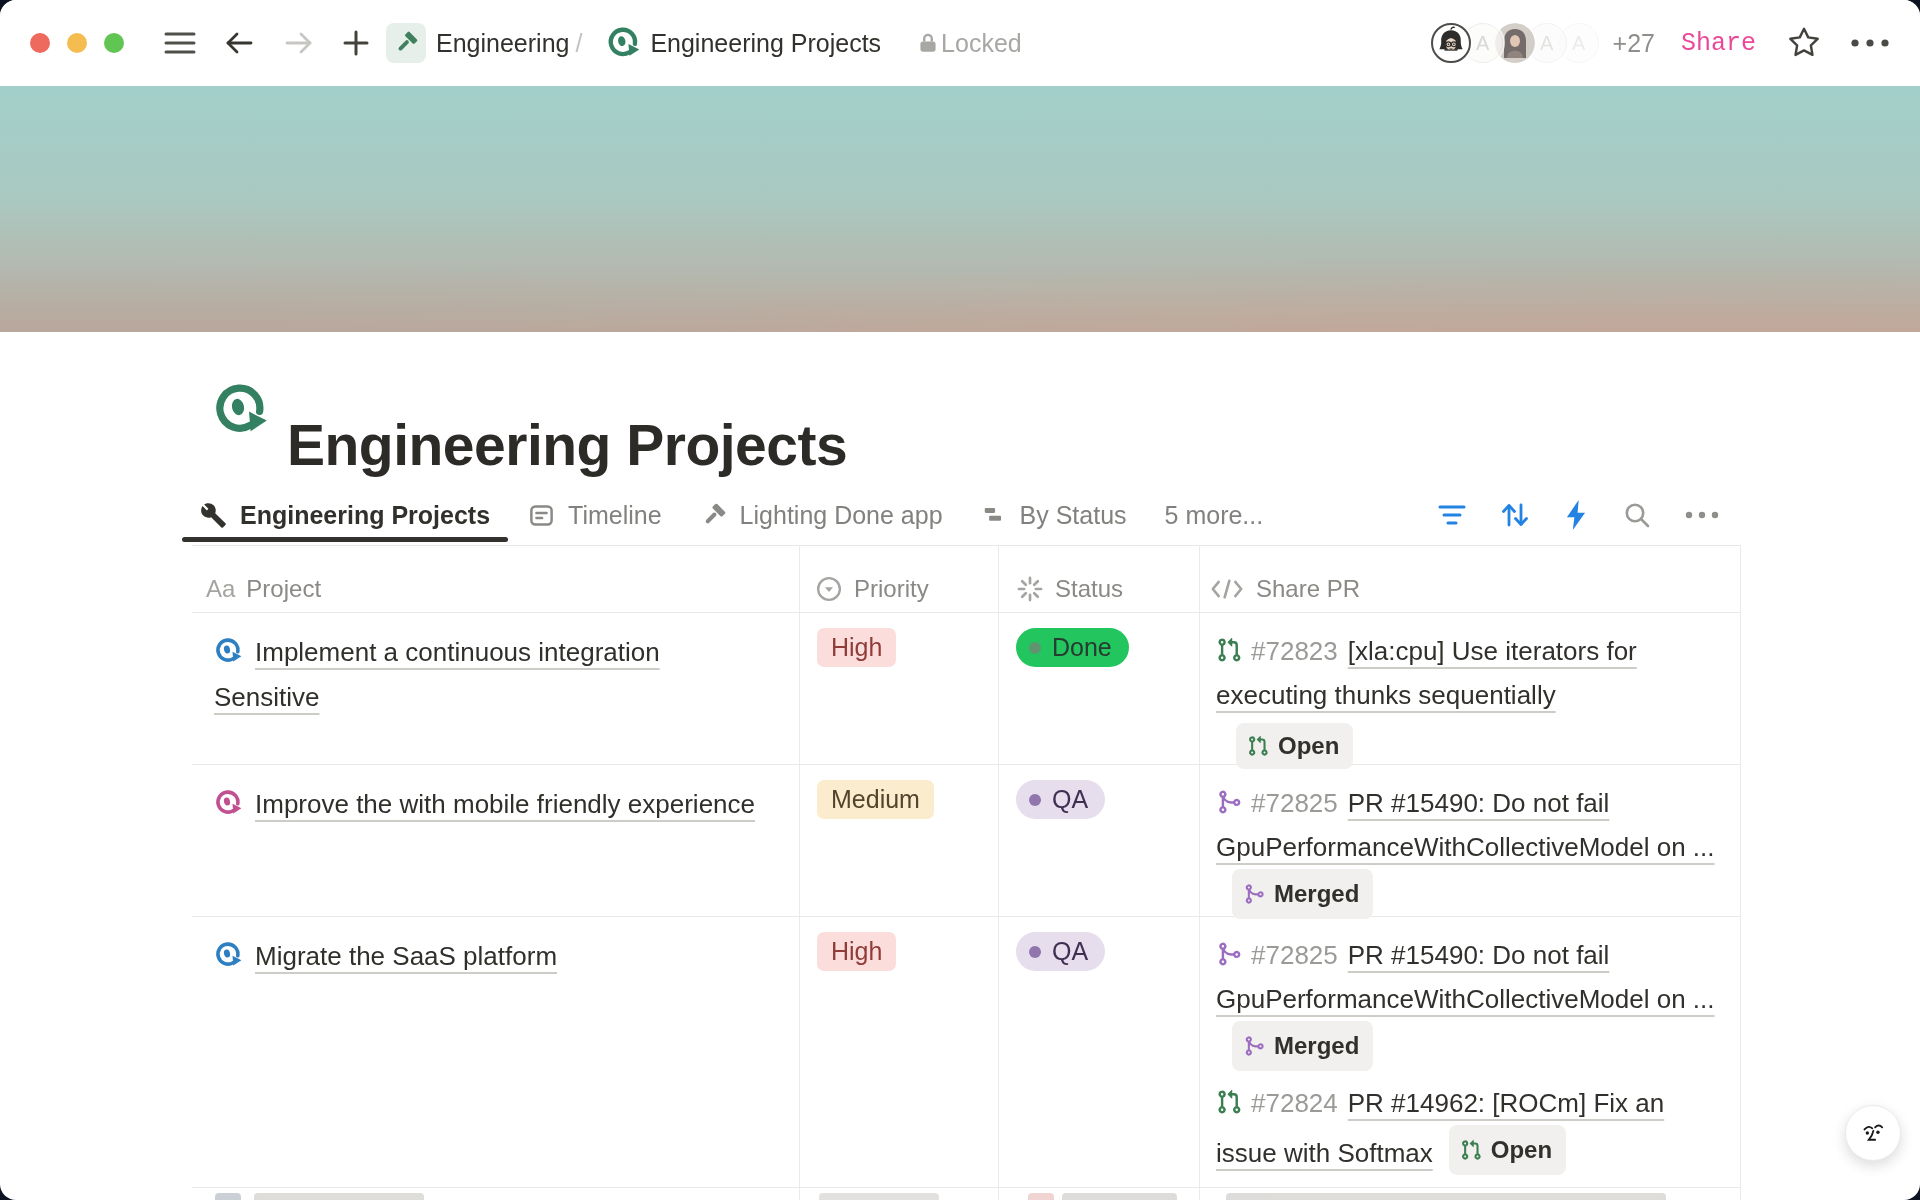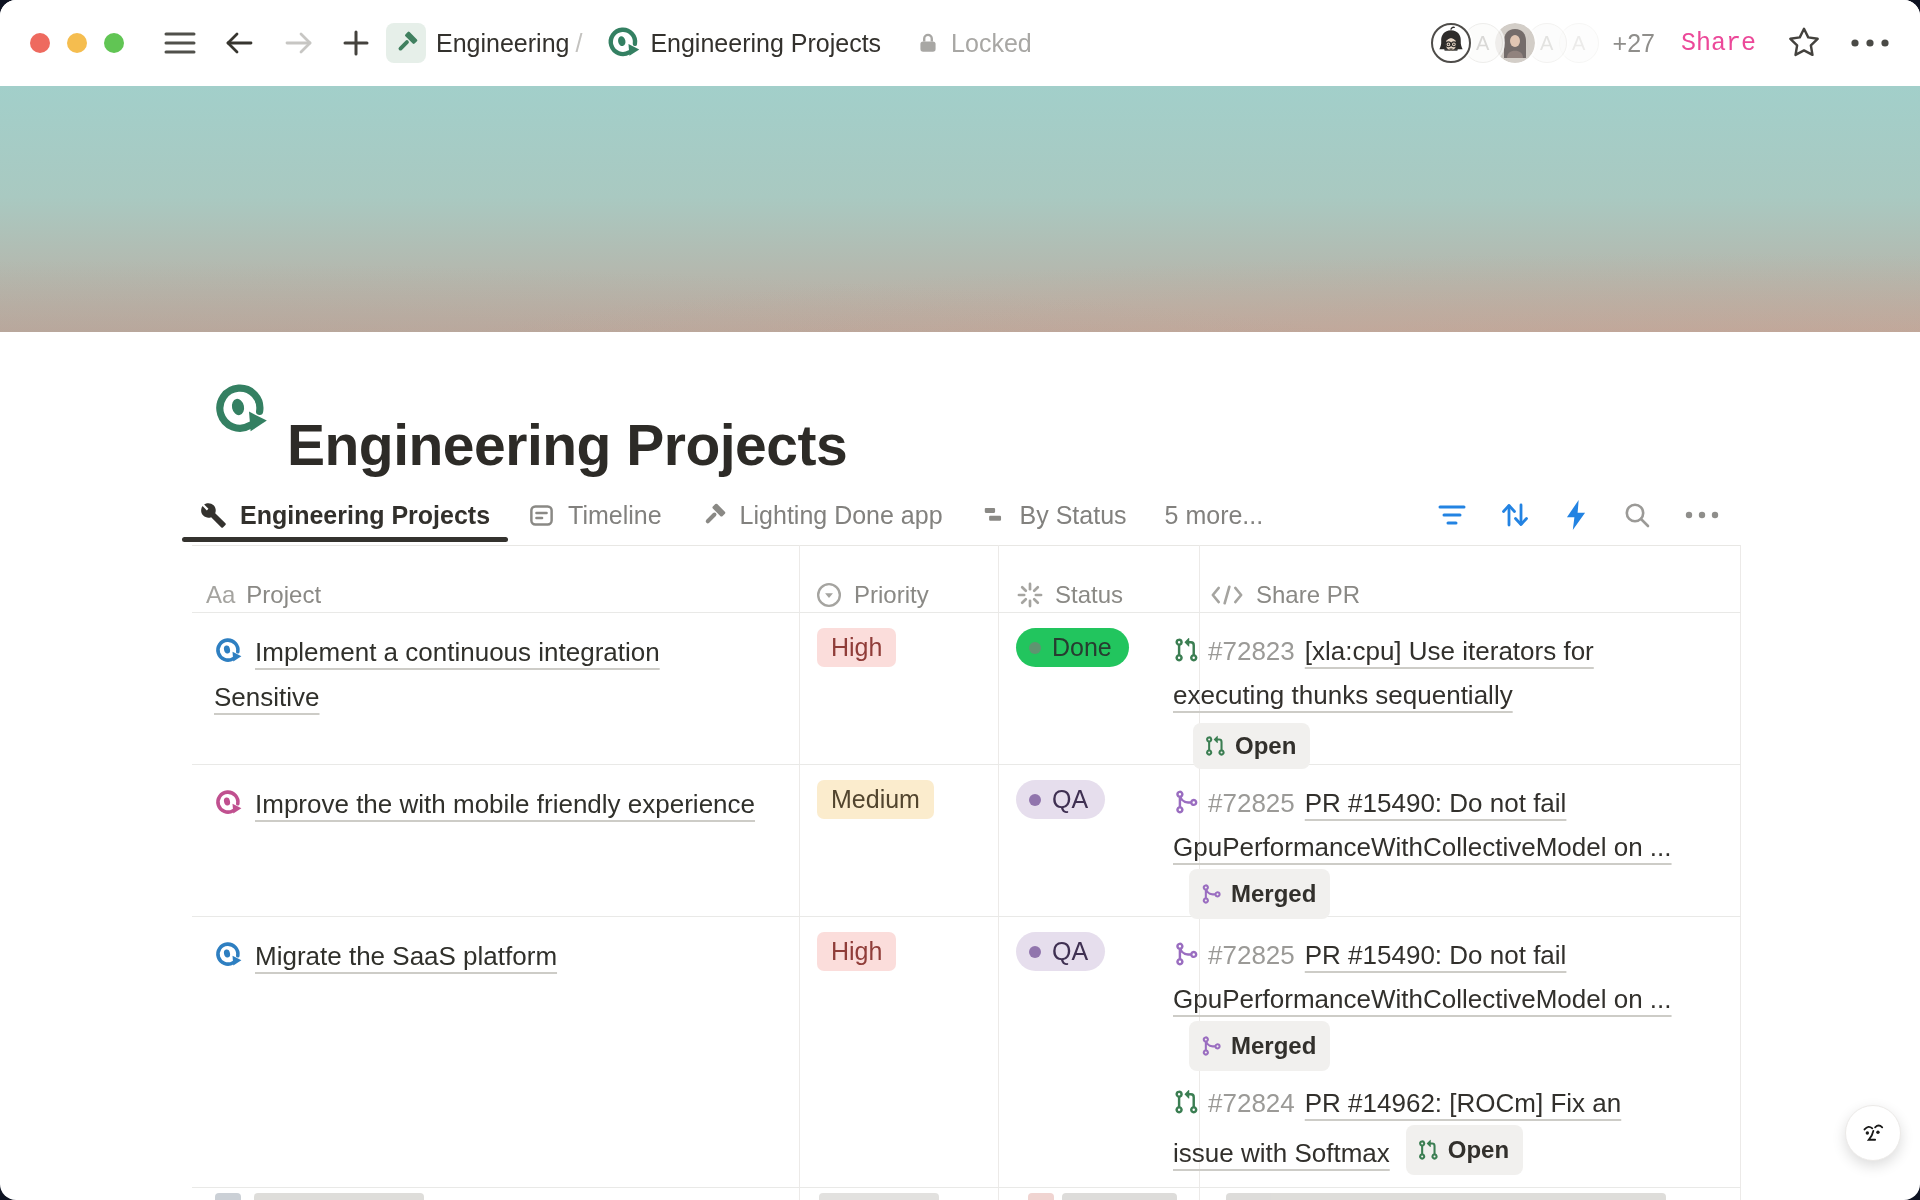--- a/index.html
+++ b/index.html
@@ -11,21 +11,21 @@
   .light{width:20px;height:20px;border-radius:50%;}
   .l-close{background:#ee6a5f}.l-min{background:#f5bd4f}.l-zoom{background:#61c554}
   .tb-icon{display:flex;align-items:center;justify-content:center;cursor:pointer;}
   .hamburger{margin-left:38px;width:36px;}
   .nav-back{margin-left:26px}.nav-fwd{margin-left:30px}.nav-plus{margin-left:28px}
   .bc-chip{margin-left:16px;width:40px;height:40px;border-radius:8px;background:#e6efe9;display:flex;align-items:center;justify-content:center;}
   .bc-text{margin-left:10px;font-size:25px;color:#33312d;white-space:nowrap;}
   .bc-sep{color:#c3c2bf;margin:0 8px 0 6px;}
   .bc-icon{margin-left:16px;color:#348062;display:flex;}
   .bc-current{margin-left:10px;font-size:25px;color:#33312d;white-space:nowrap;}
-  .locked{margin-left:34px;display:flex;align-items:center;gap:10px;color:#a8a7a4;font-size:25px;}
+  .locked{margin-left:34px;display:flex;align-items:center;color:#a8a7a4;font-size:25px;}
   .tb-right{margin-left:auto;display:flex;align-items:center;}
   .avatars{display:flex;}
   .avatar{width:40px;height:40px;border-radius:50%;box-shadow:0 0 0 2px #fff;background:#fbfbfa;
           display:flex;align-items:center;justify-content:center;font-size:20px;color:#c9c8c5;}
   .avatar + .avatar{margin-left:-8px;}
   .av1{border:2px solid #4e4c49;box-sizing:border-box;z-index:5;background:#fff;}
   .av2{z-index:4;opacity:.7;border:1px solid #e7e6e3;box-sizing:border-box;}
   .av3{z-index:3;opacity:.75;overflow:hidden;}
   .av4{z-index:2;opacity:.5;border:1px solid #e7e6e3;box-sizing:border-box;}
   .av5{z-index:1;opacity:.35;border:1px solid #e7e6e3;box-sizing:border-box;}
@@ -45,28 +45,28 @@
   .view-tabs{position:absolute;left:200px;top:489px;height:52px;display:flex;align-items:center;gap:38px;}
   .tab{position:relative;display:flex;align-items:center;gap:13px;font-size:25px;color:#82817e;font-weight:500;cursor:pointer;white-space:nowrap;}
   .tab.active{color:#32302c;font-weight:600;}
   .tab.active::after{content:'';position:absolute;left:-18px;right:-18px;bottom:-12px;height:4.5px;background:#34322e;border-radius:3px;}
   .view-actions{position:absolute;left:1437px;top:489px;height:52px;display:flex;align-items:center;gap:33px;}
   .tabs-divider{position:absolute;left:192px;top:545px;width:1549px;height:1px;background:#e8e7e4;}
   
   .table{position:absolute;left:192px;top:545px;width:1549px;height:655px;}
   .col-divider{position:absolute;top:0;width:1px;height:655px;background:#eceae8;}
   .thead{position:absolute;top:0;left:0;width:1549px;height:68px;border-bottom:1px solid #e9e9e7;box-sizing:border-box;}
-  .th{position:absolute;top:16px;height:68px;display:flex;align-items:center;gap:11px;font-size:24px;color:#8a8985;cursor:pointer;}
+  .th{position:absolute;top:10px;height:68px;display:flex;align-items:center;gap:11px;font-size:24px;color:#8a8985;cursor:pointer;}
   .th .aa{font-size:24px;color:#a5a4a0;}
   .row{position:absolute;left:0;width:1549px;border-bottom:1px solid #e9e9e7;box-sizing:border-box;}
   .cell{position:absolute;top:0;height:100%;box-sizing:border-box;}
   .c-project{left:0;width:607px;padding:17px 40px 0 22px;font-size:26px;line-height:45px;}
   .c-priority{left:607px;width:199px;padding:15px 0 0 18px;}
   .c-status{left:806px;width:201px;padding:15px 0 0 18px;}
-  .c-github{left:968px;width:654px;padding:16px 10px 0 13px;font-size:26px;line-height:44px;}
+  .c-github{left:1011px;width:654px;padding:16px 10px 0 13px;font-size:26px;line-height:44px;}
   .row-icon{vertical-align:-4px;margin-right:13px;}
   .row-title{color:#30302b;font-weight:500;text-decoration:underline;text-decoration-color:#cdccc7;text-decoration-thickness:1.5px;text-underline-offset:7px;cursor:pointer;}
   .pill{display:inline-flex;align-items:center;font-size:25px;padding:5px 14px;border-radius:7px;white-space:nowrap;}
   .p-high{background:#fbdddb;color:#903d39;}
   .p-medium{background:#fbeccd;color:#52452e;}
   .pill-status{display:inline-flex;align-items:center;gap:11px;font-size:25px;padding:5px 17px 5px 13px;border-radius:999px;white-space:nowrap;}
   .s-done{background:#22c55e;color:#273c30;}
   .s-qa{background:#e6deed;color:#3f3052;}
   .dot{width:12px;height:12px;border-radius:50%;display:inline-block;}
   .d-done{background:#5f9470;}

